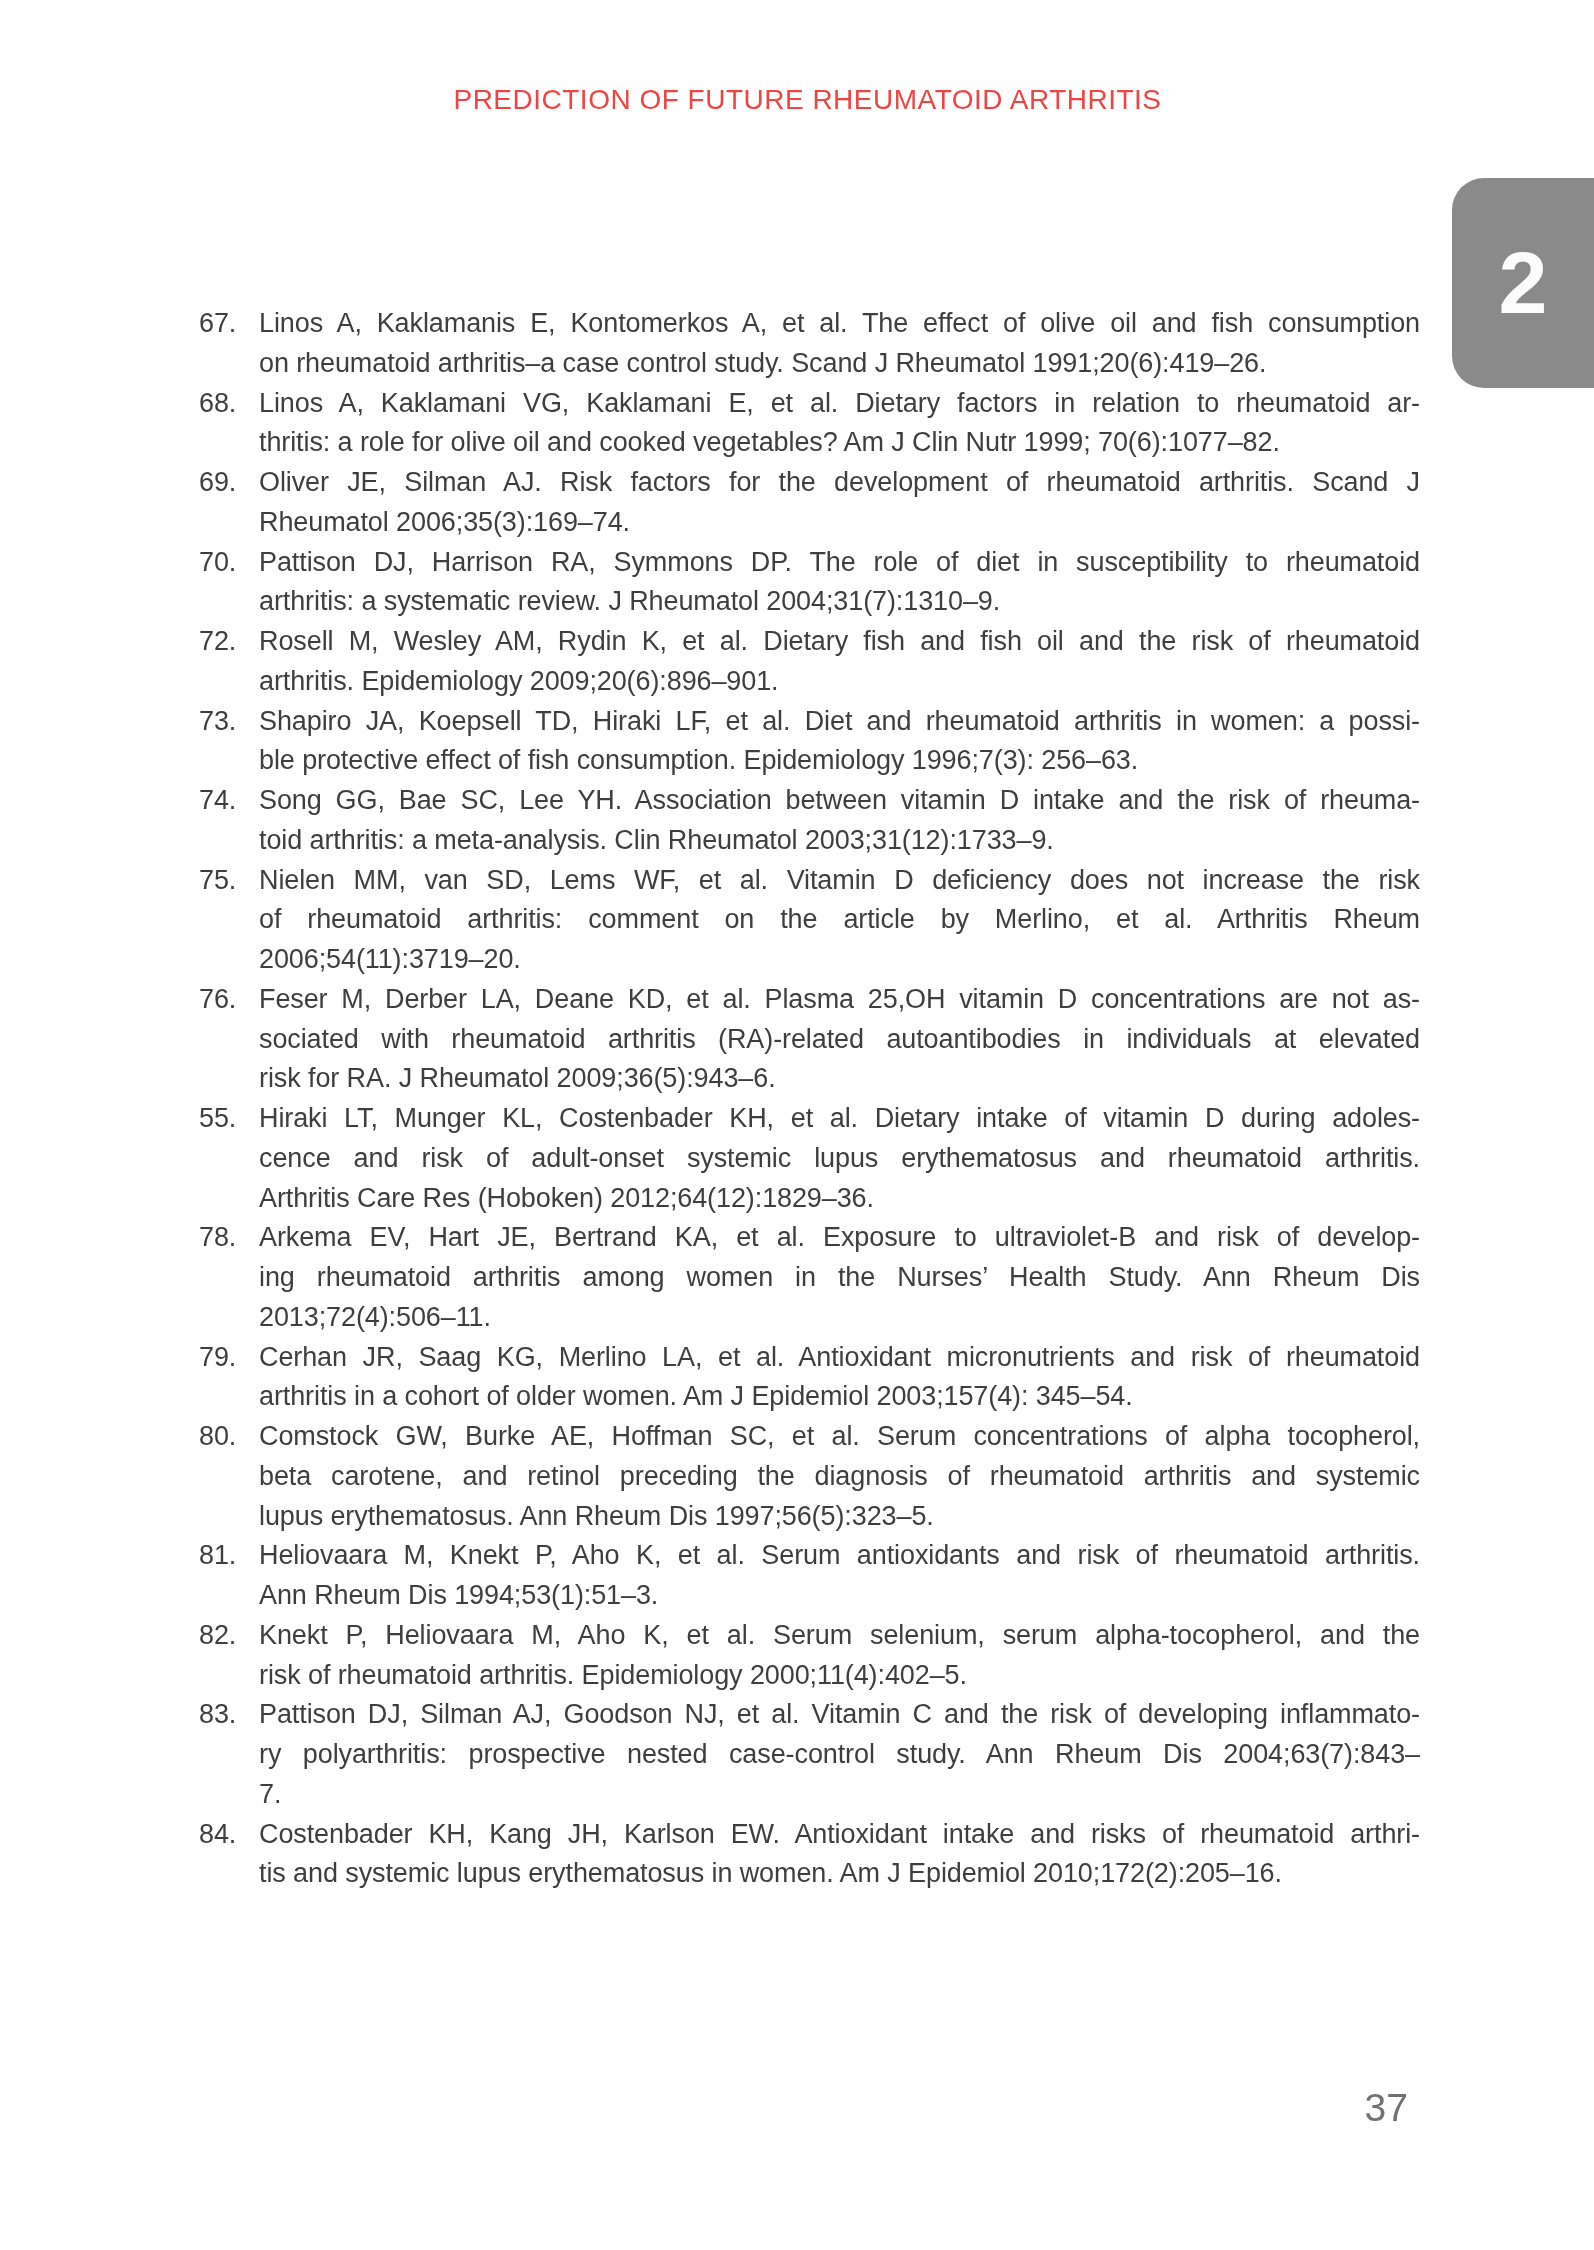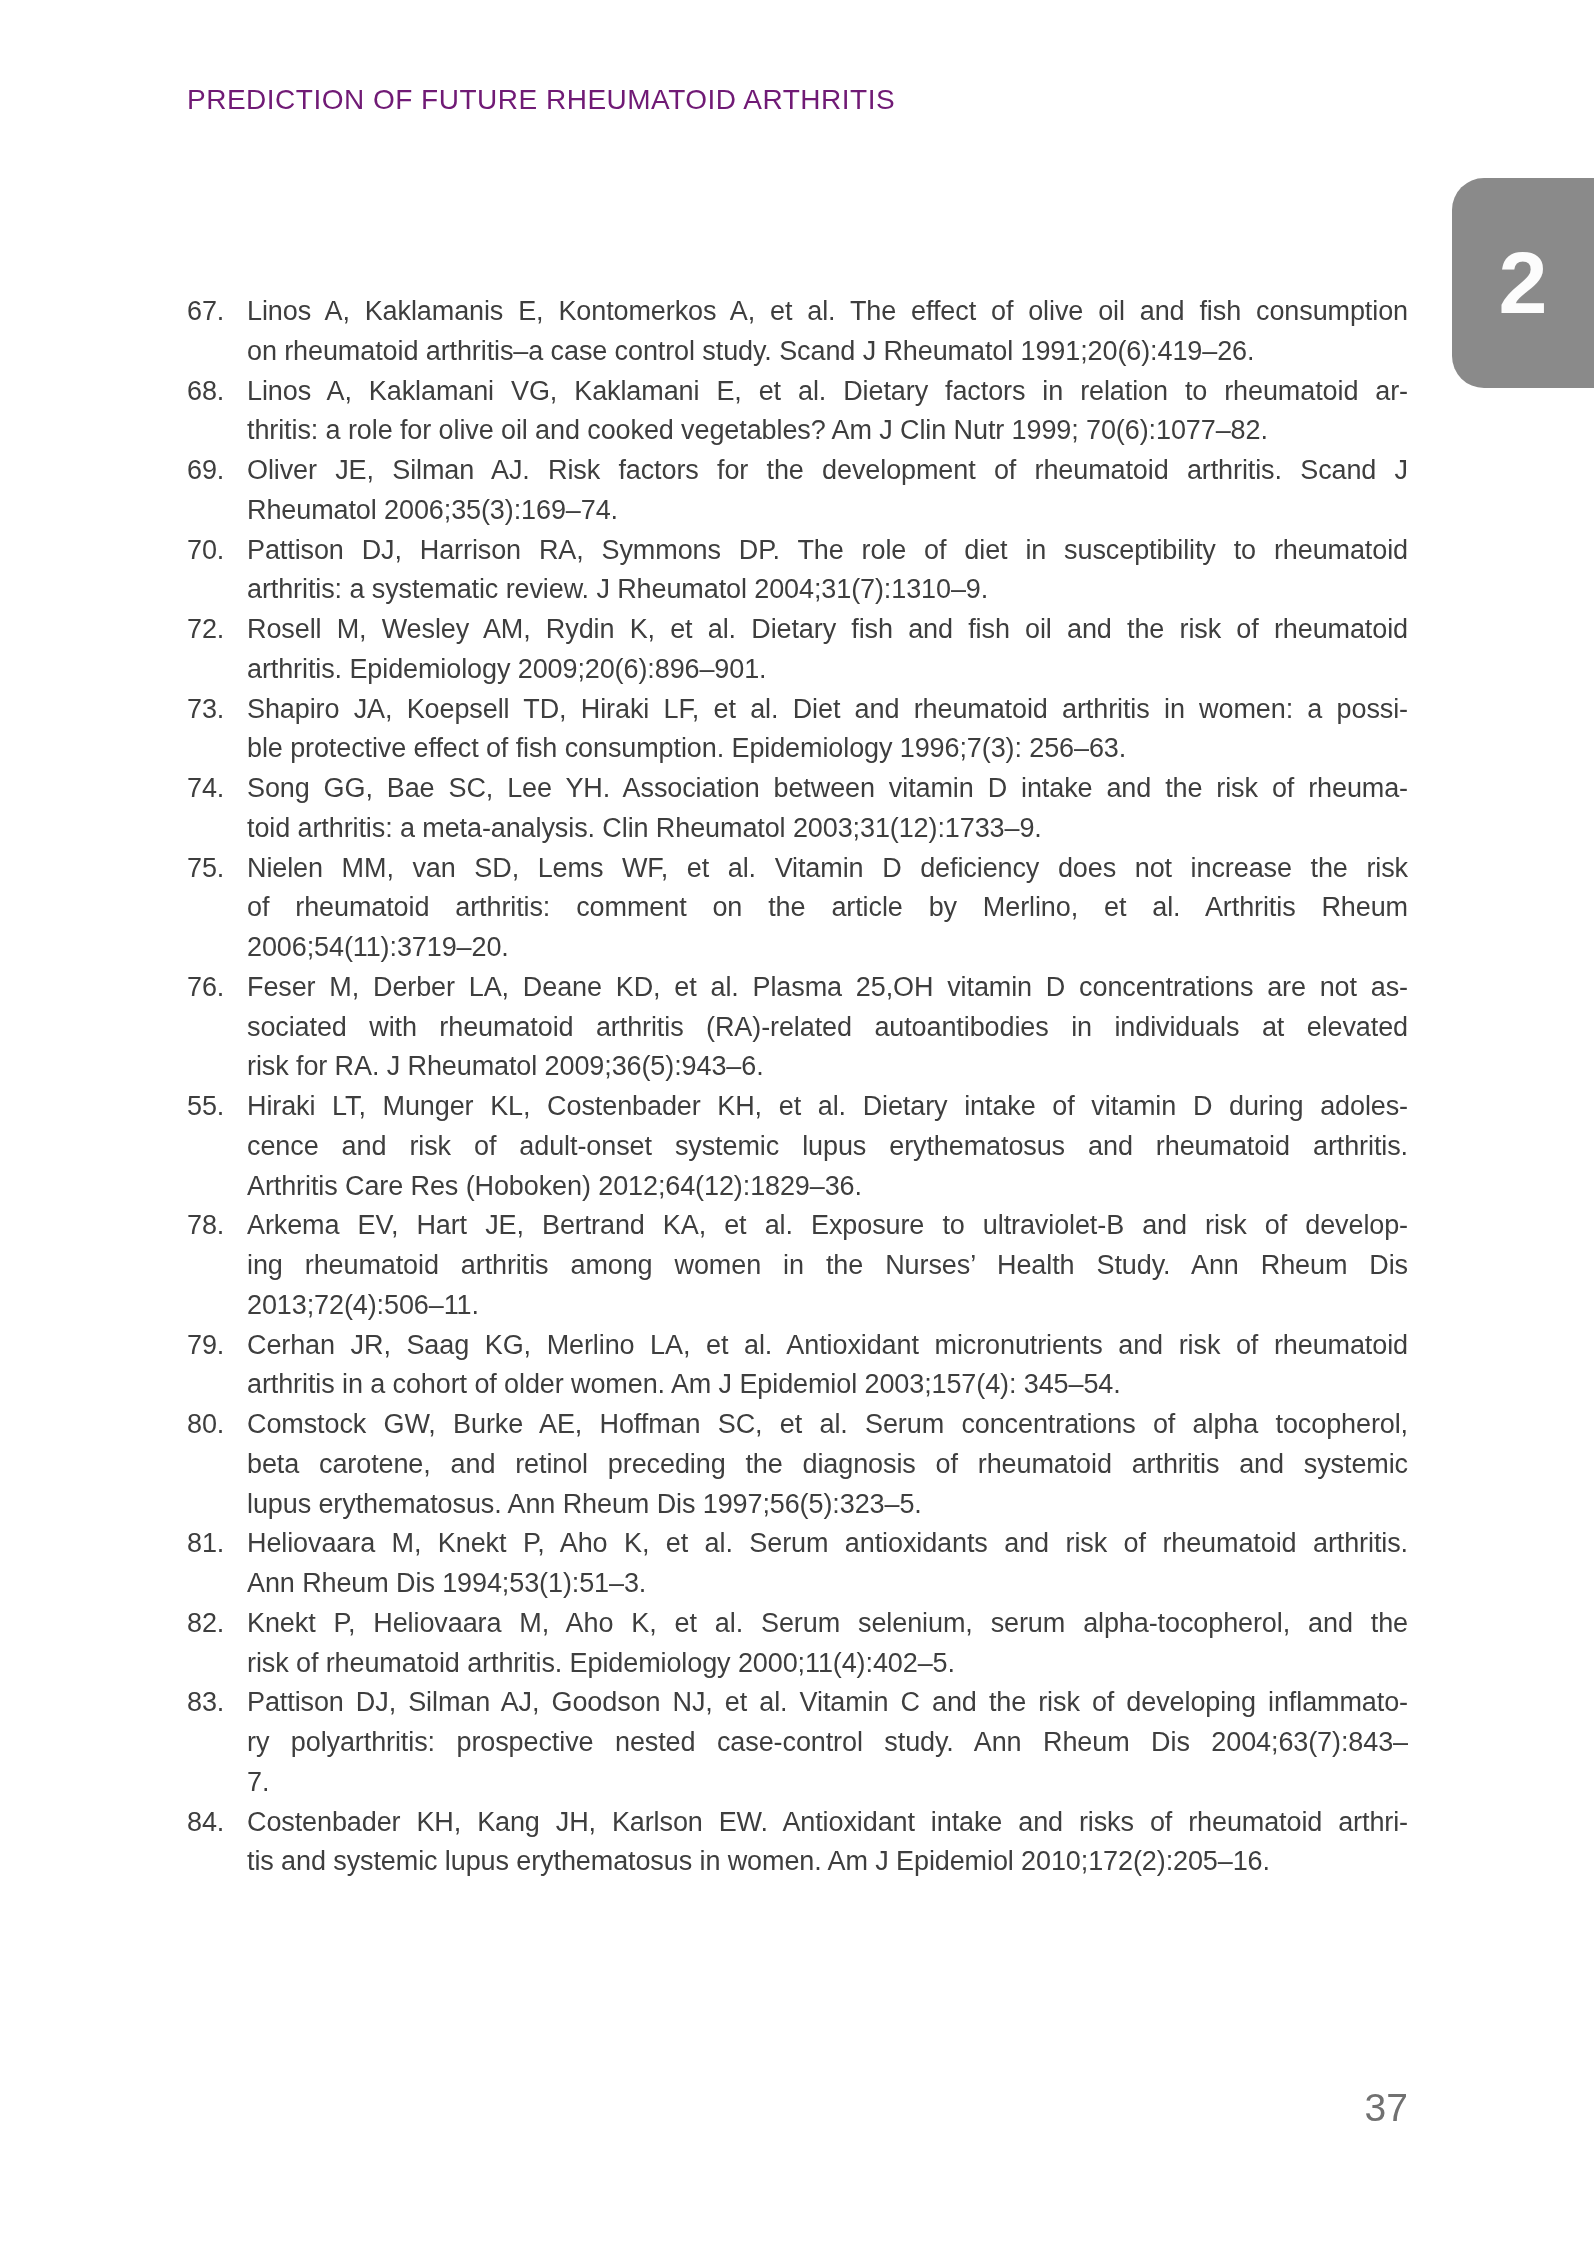--- a/index.html
+++ b/index.html
@@ -7,26 +7,26 @@
     position: relative;
     width: 1594px;
     height: 2250px;
     background: #ffffff;
     overflow: hidden;
     font-family: "Liberation Sans", sans-serif;
   }
   .running-head {
     position: absolute;
     top: 84px;
-    left: 187px;
+    left: 197px;
     width: 1221px;
-    text-align: left;
+    text-align: center;
     font-size: 28px;
     letter-spacing: 0.5px;
-    color: #701a75;
+    color: #ef4444;
   }
   .chapter-tab {
     position: absolute;
     top: 178px;
     right: 0;
     width: 142px;
     height: 210px;
     background: #8a8a8a;
     border-radius: 32px 0 0 32px;
     display: flex;
@@ -37,21 +37,21 @@
     color: #fcfcfc;
     font-size: 88px;
     font-weight: bold;
     line-height: 1;
   }
   .refs {
     position: absolute;
     top: 292px;
     left: 187px;
     width: 1221px;
-    margin: 0;
+    margin: 12px;
     padding: 0;
     list-style: none;
     font-size: 27px;
     line-height: 39.75px;
     letter-spacing: -0.1px;
     color: #3e3e3e;
   }
   .ref { display: flex; }
   .ref-num { flex: 0 0 60px; width: 60px; }
   .ref-body { flex: 1; min-width: 0; overflow: visible; }

